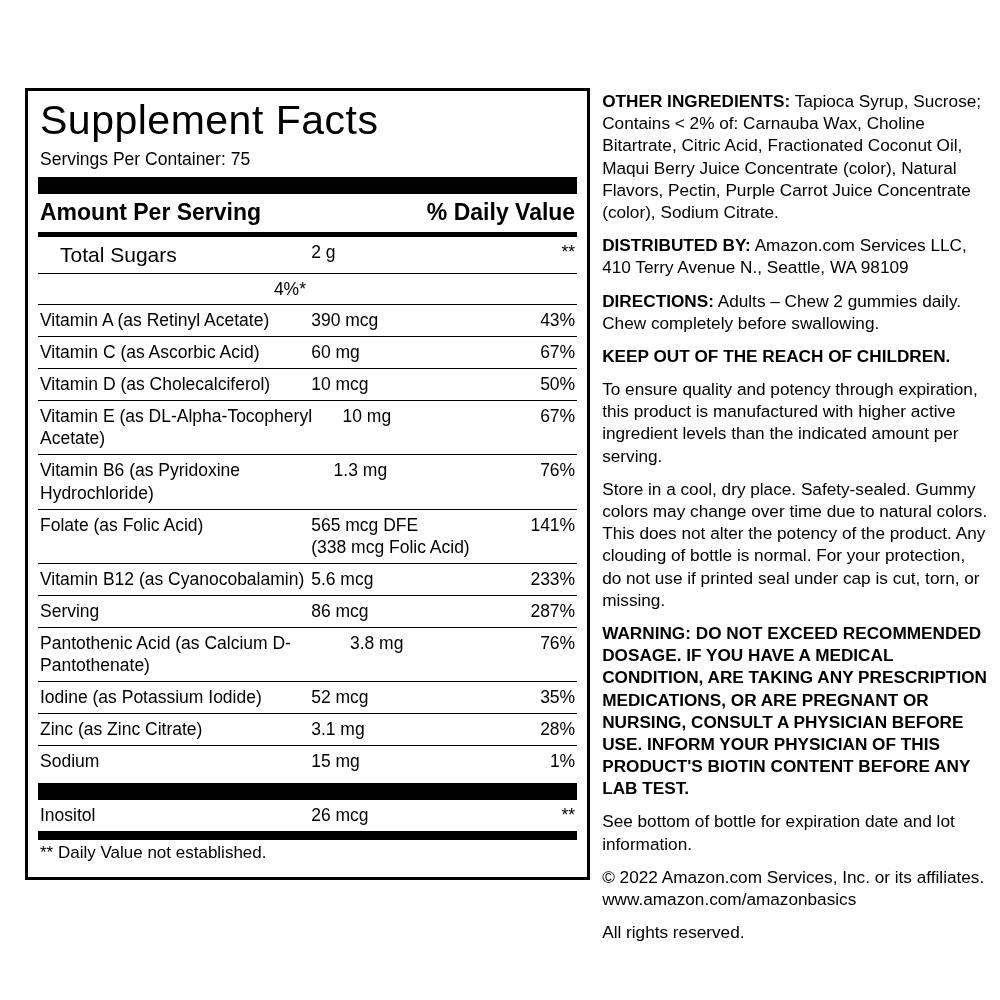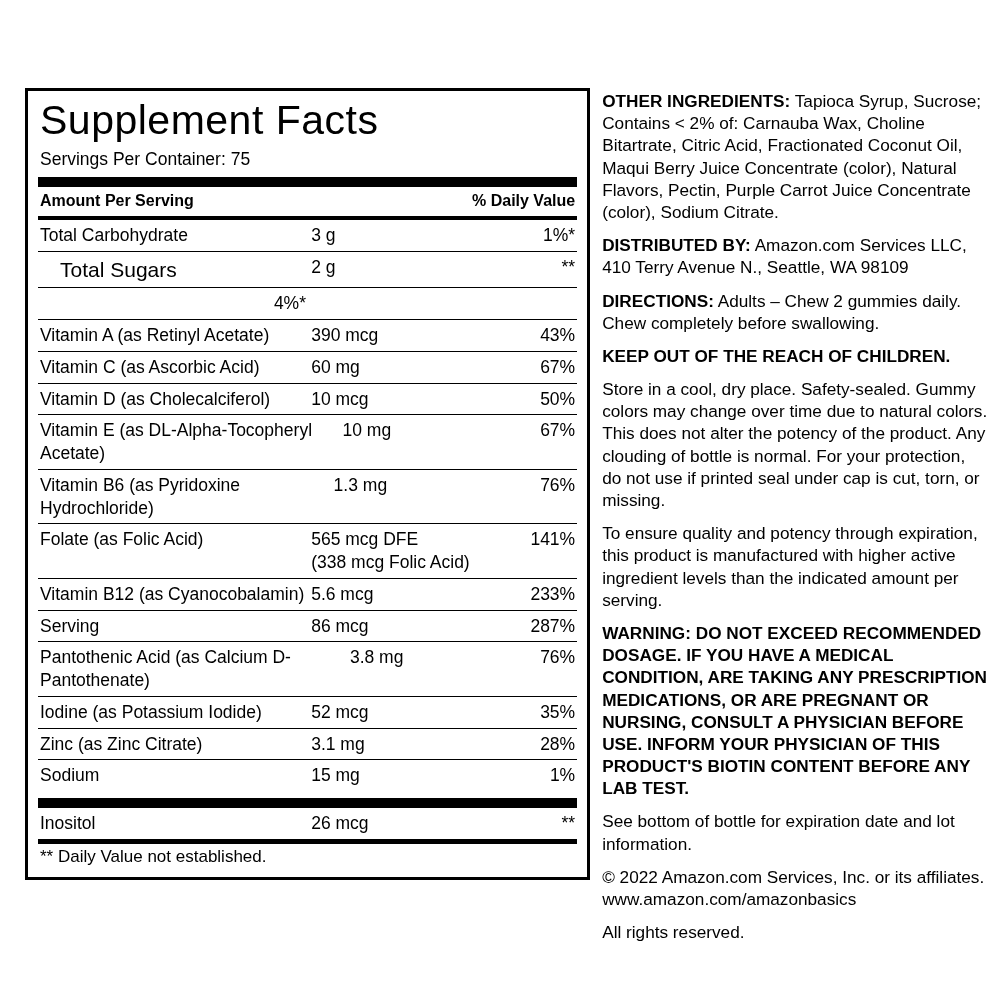--- a/index.html
+++ b/index.html
@@ -79,21 +79,21 @@
     width: 172px;
     text-align: left;
     padding-left: 2px;
   }
   .row .dv {
     width: 92px;
     text-align: right;
   }
   .hdr-row {
     display: flex;
-    font-size: 16px;
+    font-size: 23px;
     font-weight: bold;
     padding: 5px 2px 6px 2px;
   }
   .hdr-row .hnm { flex: 1 1 auto; }
   .hdr-row .hdv { text-align: right; }
   .indent1 { padding-left: 20px; }
   .indent2 { padding-left: 38px; }
   .sub2 { font-size: 21px; }
   .footnotes {
     font-size: 17px;
@@ -132,25 +132,20 @@
     <div class="bar-thick"></div>
 
     <div class="hdr-row">
       <span class="hnm">Amount Per Serving</span>
       <span class="hdv">% Daily Value</span>
     </div>
     <div class="hr-med"></div>
 
     <div class="hr-thin"></div>
 
-    <div class="row">
-      <span class="nm">Total Carbohydrate</span>
-      <span class="amt">3 g</span>
-      <span class="dv">1%*</span>
-    </div>
     <div class="hr-thin"></div>
 
     <div class="row">
       <span class="nm indent1 sub2">Total Sugars</span>
       <span class="amt">2 g</span>
       <span class="dv">**</span>
     </div>
     <div class="hr-thin"></div>
 
     <div class="row">
@@ -269,23 +264,23 @@
     <p>
       <b>DISTRIBUTED BY:</b><span> Amazon.com Services LLC, 410 Terry Avenue N., Seattle, WA 98109</span>
     </p>
 
     <p>
       <b>DIRECTIONS:</b><span> Adults – Chew 2 gummies daily. Chew completely before swallowing.</span>
     </p>
 
     <p class="bold-block">KEEP OUT OF THE REACH OF CHILDREN.</p>
 
+    <p>To ensure quality and potency through expiration, this product is manufactured with higher active ingredient levels than the indicated amount per serving.</p>
+
     <p>Store in a cool, dry place. Safety-sealed. Gummy colors may change over time due to natural colors. This does not alter the potency of the product. Any clouding of bottle is normal. For your protection, do not use if printed seal under cap is cut, torn, or missing.</p>
-
-    <p>To ensure quality and potency through expiration, this product is manufactured with higher active ingredient levels than the indicated amount per serving.</p>
 
     <p class="bold-block">WARNING:  DO NOT EXCEED RECOMMENDED DOSAGE. IF YOU HAVE A MEDICAL CONDITION, ARE TAKING ANY PRESCRIPTION MEDICATIONS, OR ARE PREGNANT OR NURSING, CONSULT A PHYSICIAN BEFORE USE. INFORM YOUR PHYSICIAN OF THIS PRODUCT'S BIOTIN CONTENT BEFORE ANY LAB TEST.</p>
 
     <p>See bottom of bottle for expiration date and lot information.</p>
 
     <p style="margin-bottom:0;">© 2022 Amazon.com Services, Inc. or its affiliates.</p>
     <p>www.amazon.com/amazonbasics</p>
     <p style="margin-bottom:0;">All rights reserved.</p>
 
   </div>

